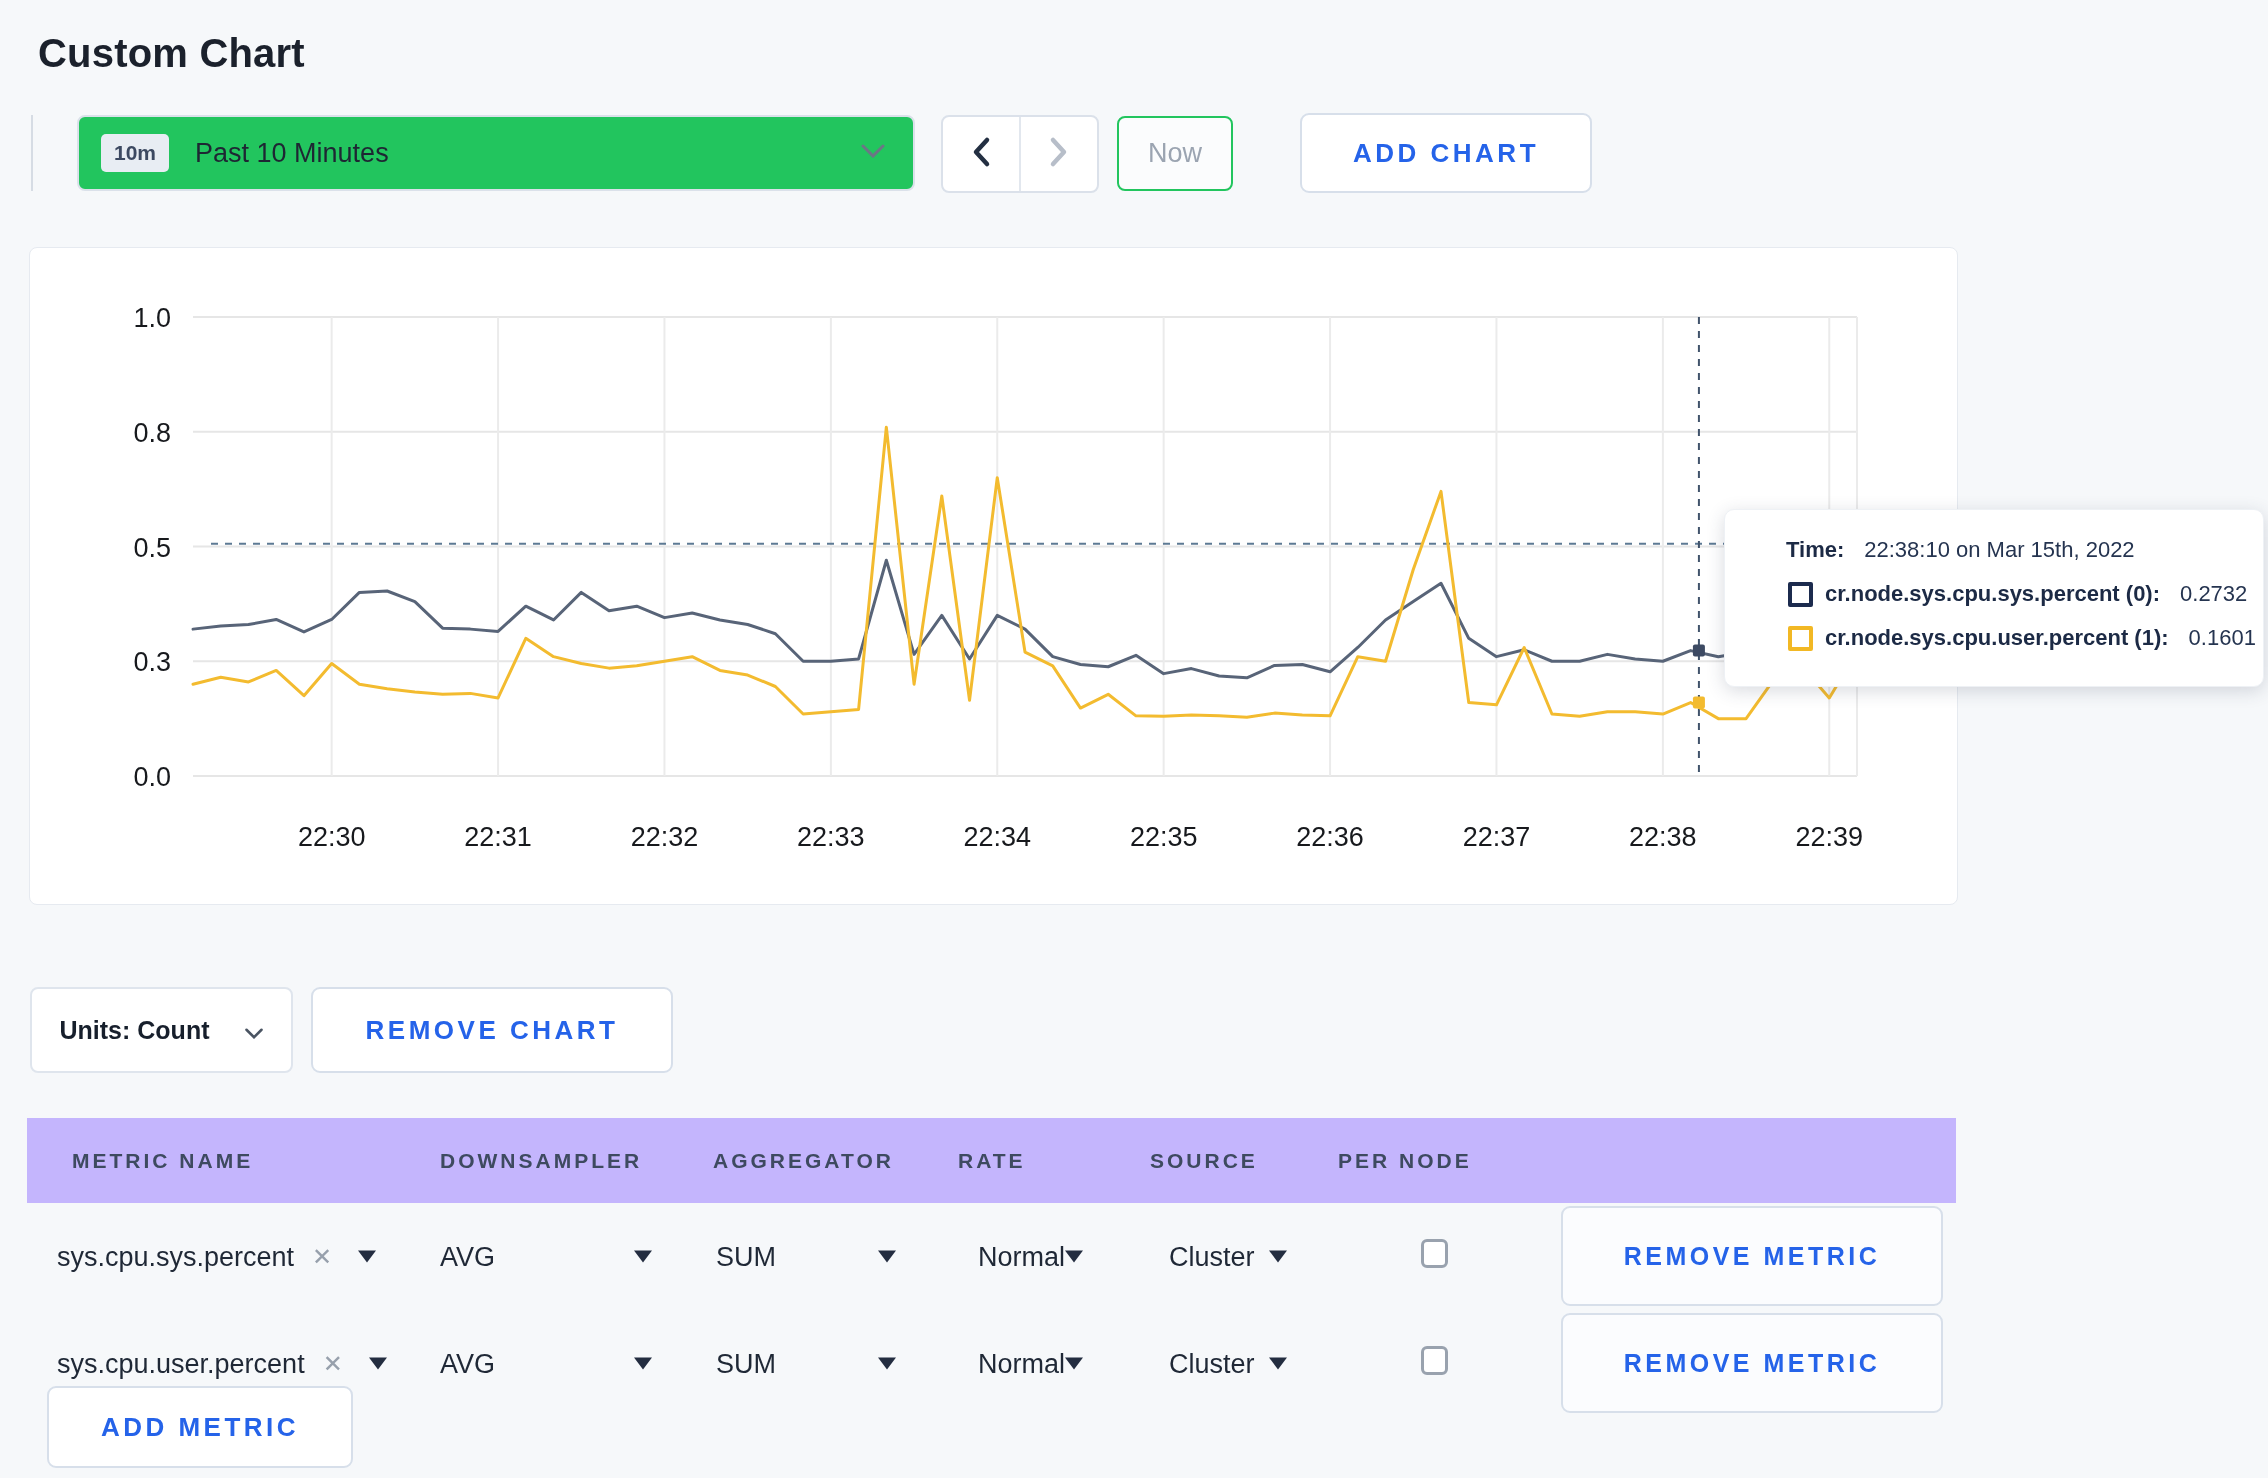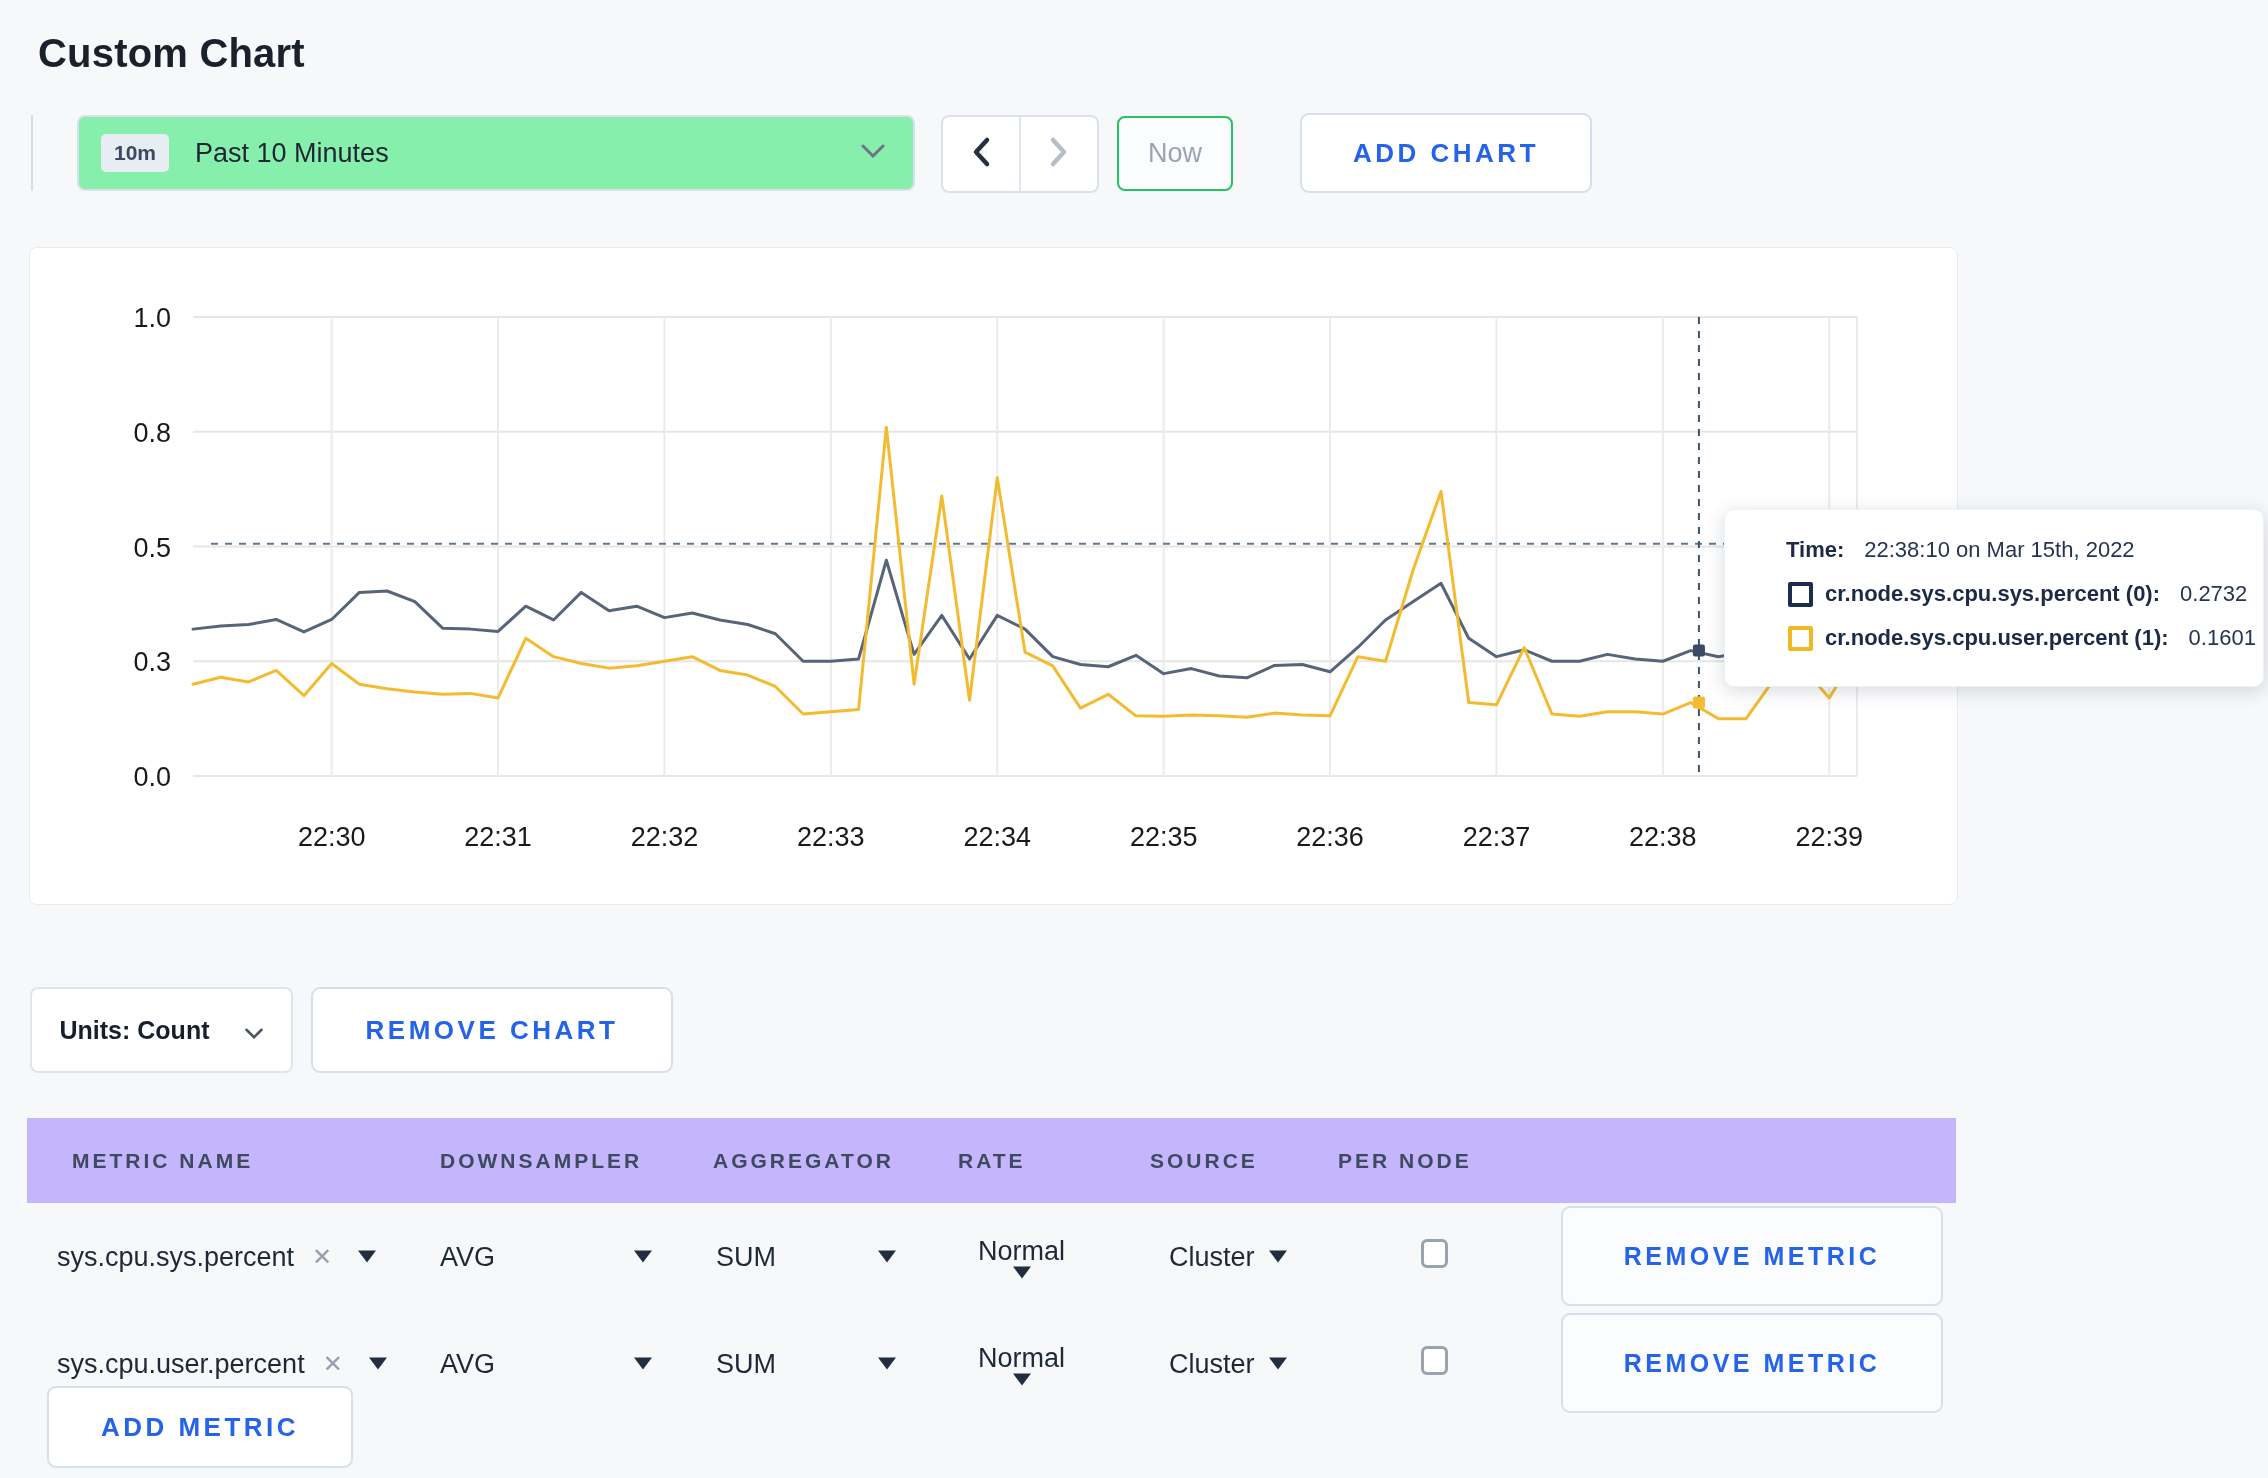--- a/index.html
+++ b/index.html
@@ -10,21 +10,21 @@
     -webkit-font-smoothing:antialiased;
   }
   .abs{position:absolute;}
 
   
   #page-title{left:38px;top:4px;font-size:40px;font-weight:600;color:#1b212c;letter-spacing:.2px;}
 
   
   #tb-divider{left:31px;top:115px;width:2px;height:76px;background:#d6dce4;}
   #time-dropdown{
-    left:77px;top:115px;width:838px;height:76px;background:#86efac;
+    left:77px;top:115px;width:838px;height:76px;background:#22c55e;
     border:2px solid #dbe1ea;border-radius:8px;box-sizing:border-box;
     display:flex;align-items:center;padding:0 28px 0 22px;cursor:pointer;
   }
   #time-badge{background:#e8edf3;border-radius:5px;padding:7px 13px;font-size:21px;font-weight:700;color:#3c4961;}
   #time-label{margin-left:26px;font-size:27px;color:#1e2633;flex:1;}
   .chev-down{width:24px;height:14px;}
   #nav-group{
     left:941px;top:115px;width:158px;height:78px;background:#fff;
     border:2px solid #dbe1ea;border-radius:8px;box-sizing:border-box;display:flex;
   }
@@ -83,21 +83,21 @@
   .metric-row{left:27px;width:1929px;height:107px;}
   #metric-row-0{top:1203px;}
   #metric-row-1{top:1310px;}
   .cell{position:absolute;top:50%;transform:translateY(-50%);display:flex;align-items:center;font-size:27px;color:#1f2836;white-space:nowrap;}
   .caret{width:0;height:0;border-left:9px solid transparent;border-right:9px solid transparent;border-top:12px solid #232d40;display:inline-block;}
   .clear-x{font-size:24px;color:#97a0ac;margin-left:18px;}
   .name-caret{margin-left:26px;}
   .cell-name{left:30px;}
   .cell-ds{left:413px;width:212px;justify-content:space-between;}
   .cell-ag{left:689px;width:180px;justify-content:space-between;}
-  .cell-rate{left:951px;flex-direction:column;}
+  .cell-rate{left:951px;}
   .cell-src{left:1142px;gap:14px;}
   .checkbox{
     position:absolute;left:1394px;top:36px;width:27px;height:29px;
     border:3px solid #99a2ae;border-radius:6px;background:#fff;box-sizing:border-box;cursor:pointer;
   }
   .remove-metric-button{position:absolute;left:1534px;top:3px;width:382px;height:100px;font-size:25px;background:#fbfcfe;}
   #add-metric-button{left:47px;top:1386px;width:306px;height:82px;font-size:26px;}
 </style>
 </head>
 <body>

